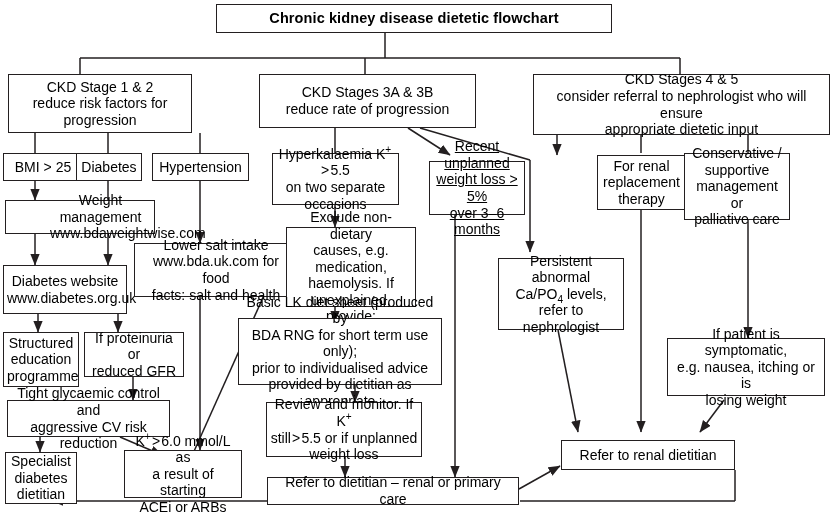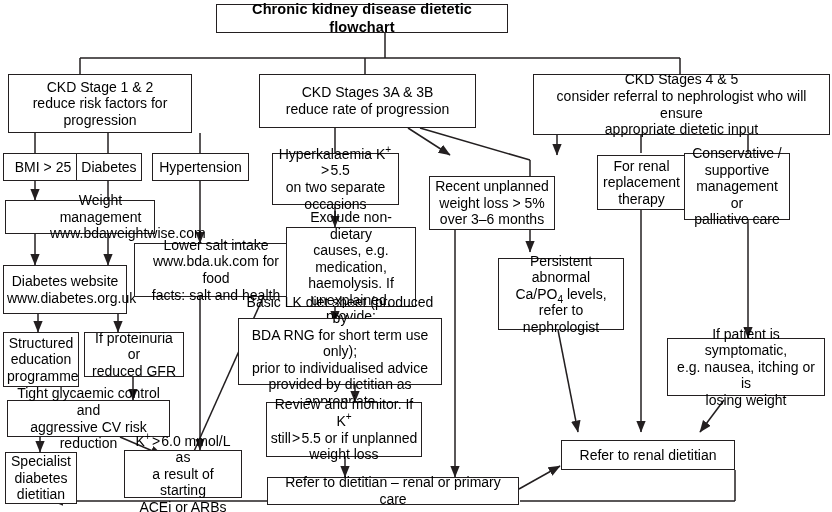--- a/index.html
+++ b/index.html
@@ -92,21 +92,21 @@
       <path d="M557,150 L557,155" marker-end="url(#ah)"></path>
 
       <path d="M519,489 L560,466" marker-end="url(#ah)" marker-start="url(#ah2)"></path>
 
       <path d="M267,501 L52,501" marker-end="url(#ah)"></path>
       <path d="M735,470 L735,501"></path>
       <path d="M735,501 L520,501"></path>
     </g>
   </svg>
 
-  <div class="node title" style="left:216px;top:4px;width:292px;height:29px;">
+  <div class="node title" style="left:216px;top:4px;width:396px;height:29px;">
     <span>Chronic kidney disease dietetic flowchart</span>
   </div>
 
   <div class="node f11" style="left:8px;top:74px;width:184px;height:59px;">
     <span>CKD Stage 1 &amp; 2<br>reduce risk factors for<br>progression</span>
   </div>
 
   <div class="node f11" style="left:259px;top:74px;width:217px;height:54px;">
     <span>CKD Stages 3A &amp; 3B<br>reduce rate of progression</span>
   </div>
@@ -172,21 +172,21 @@
   </div>
 
   <div class="node f11" style="left:266px;top:402px;width:156px;height:55px;">
     <span>Review and monitor. If K<sup>+</sup><br>still &gt; 5.5 or if unplanned<br>weight loss</span>
   </div>
 
   <div class="node f11" style="left:267px;top:477px;width:252px;height:28px;">
     <span>Refer to dietitian – renal or primary care</span>
   </div>
 
-  <div class="node f11" style="left:429px;top:176px;width:126px;height:54px;">
+  <div class="node f11" style="left:429px;top:161px;width:96px;height:54px;text-decoration:underline;">
     <span>Recent  unplanned<br>weight loss &gt; 5%<br>over 3–6 months</span>
   </div>
 
   <div class="node f11" style="left:498px;top:258px;width:126px;height:72px;">
     <span>Persistent abnormal<br>Ca/PO<sub>4</sub> levels, refer to<br>nephrologist</span>
   </div>
 
   <div class="node f11" style="left:597px;top:155px;width:89px;height:55px;">
     <span>For renal<br>replacement<br>therapy</span>
   </div>

